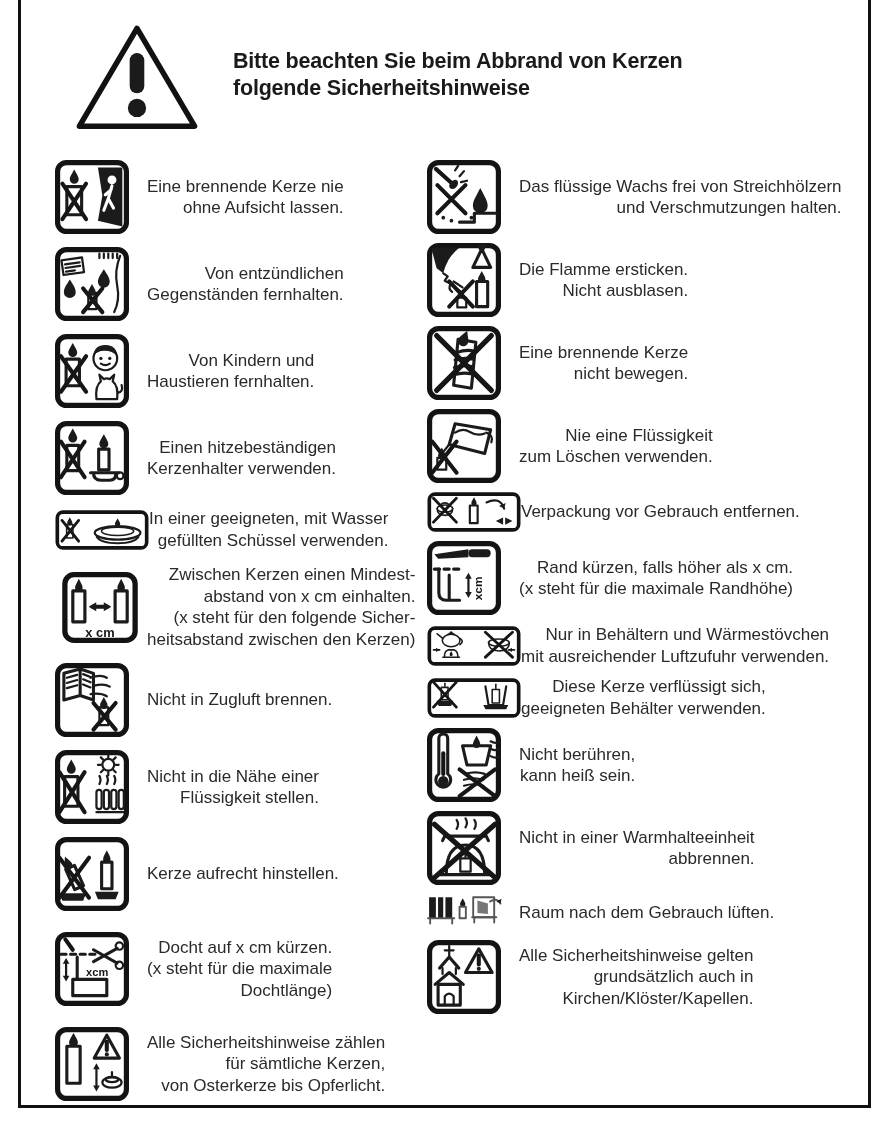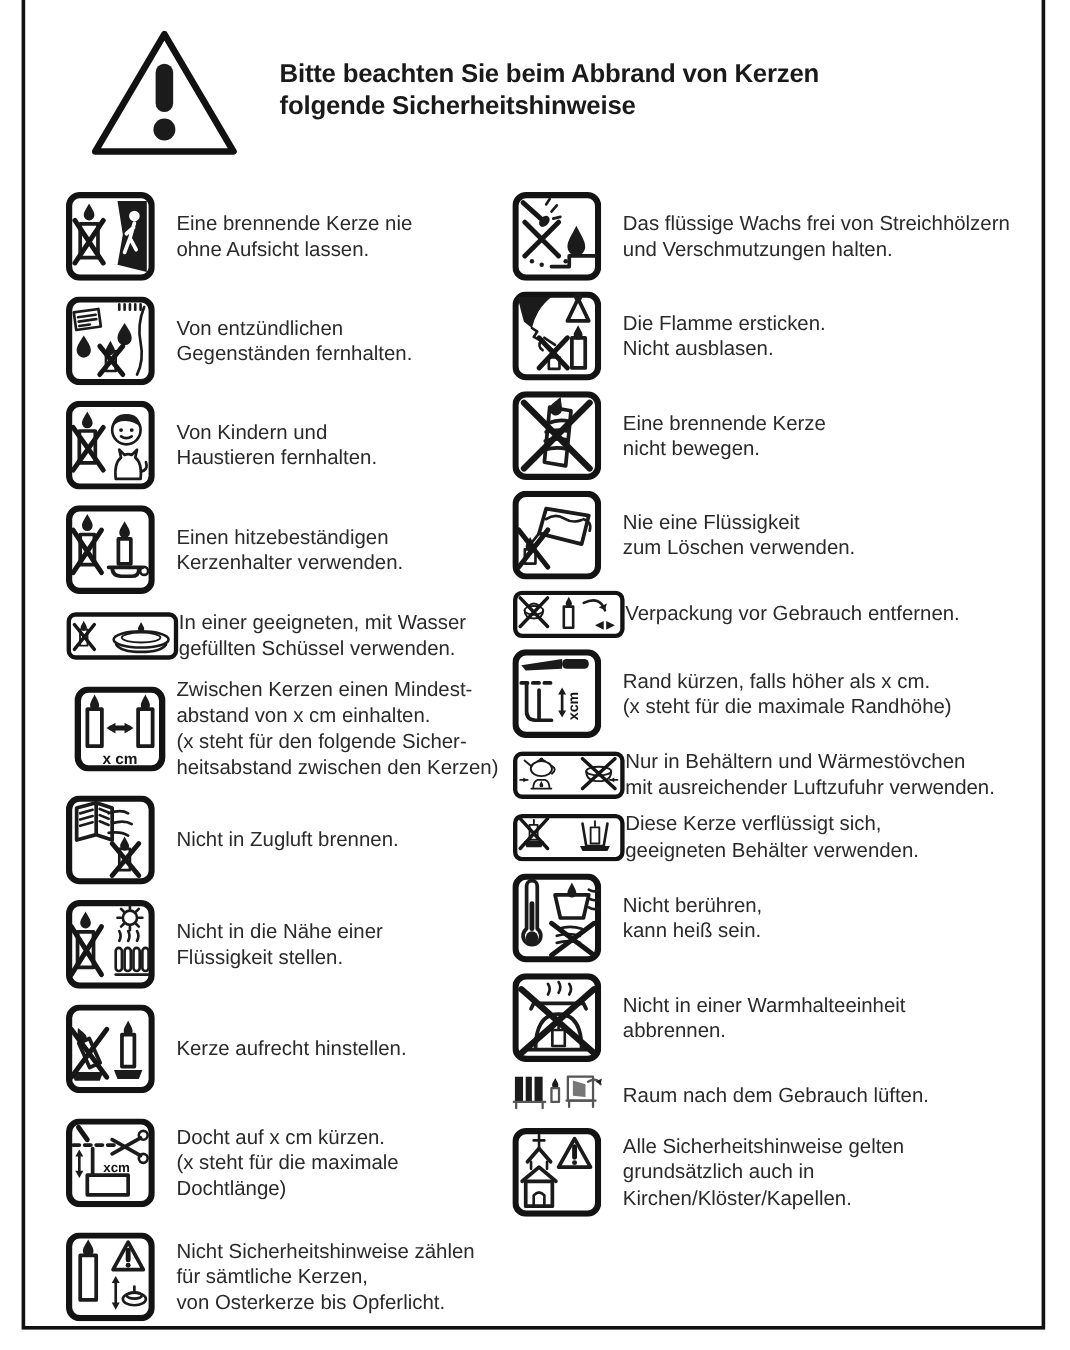--- a/index.html
+++ b/index.html
@@ -22,21 +22,21 @@
   .row{display:flex;align-items:center;}
   .col-left .row{margin-bottom:13px;}
   .col-right .row{margin-bottom:9px;}
   .mt8{margin-top:8px;}
   .islot{flex:0 0 92px;display:flex;align-items:center;}
   .icon{width:74px;height:74px;}
   .icon.wide{width:94px;height:40px;}
   .icon.tall{width:90px;height:71px;}
   .icon.noframe{width:84px;height:37px;}
   .icon svg{display:block;width:100%;height:100%;}
-  .t{margin:0;font-size:17px;line-height:21.5px;color:#2a2a2a;white-space:pre-line;}
+  .t{margin:0;font-size:17px;line-height:21.5px;color:#2a2a2a;white-space:pre-line;text-align:right;}
   
   svg .s{fill:none;stroke:#1b1b1b;stroke-width:4.2;stroke-linecap:round;stroke-linejoin:round;}
   svg .s3{fill:none;stroke:#1b1b1b;stroke-width:3;stroke-linecap:round;stroke-linejoin:round;}
   svg .f{fill:#1b1b1b;stroke:none;}
   svg .x{fill:none;stroke:#161616;stroke-width:5.5;stroke-linecap:round;}
   svg .xb{fill:none;stroke:#161616;stroke-width:7;stroke-linecap:round;}
   svg .fr{fill:#fff;stroke:#131313;stroke-width:7;}
   svg .w{fill:none;stroke:#fff;stroke-width:4.2;stroke-linecap:round;stroke-linejoin:round;}
   svg .g{fill:none;stroke:#555;stroke-width:3.6;stroke-linecap:round;stroke-linejoin:round;}
   svg text{font-family:"Liberation Sans",sans-serif;font-weight:bold;fill:#161616;}
@@ -283,21 +283,21 @@
               <path class="x" d="M70 20 V31" stroke-width="4.5"></path>
               <circle class="f" cx="70" cy="37" r="2.8"></circle>
               <path class="s3" d="M56 54 V82"></path>
               <path class="f" d="M56 49 l-4.5 8 h9 z M56 87 l-4.5 -8 h9 z"></path>
               <ellipse class="s3" cx="77" cy="75" rx="13" ry="7"></ellipse>
               <ellipse class="s3" cx="77" cy="71" rx="8.5" ry="3.5"></ellipse>
               <path class="s3" d="M77 61 v6"></path>
             </svg>
           </div>
             </div>
-          <p class="t">Nicht Sicherheitshinweise zählen
+          <p class="t">Alle Sicherheitshinweise zählen
 für sämtliche Kerzen,
 von Osterkerze bis Opferlicht.</p>
         </div>
 
       </div>
 
       <div class="col col-right">
 
         <div class="row">
           <div class="islot">

